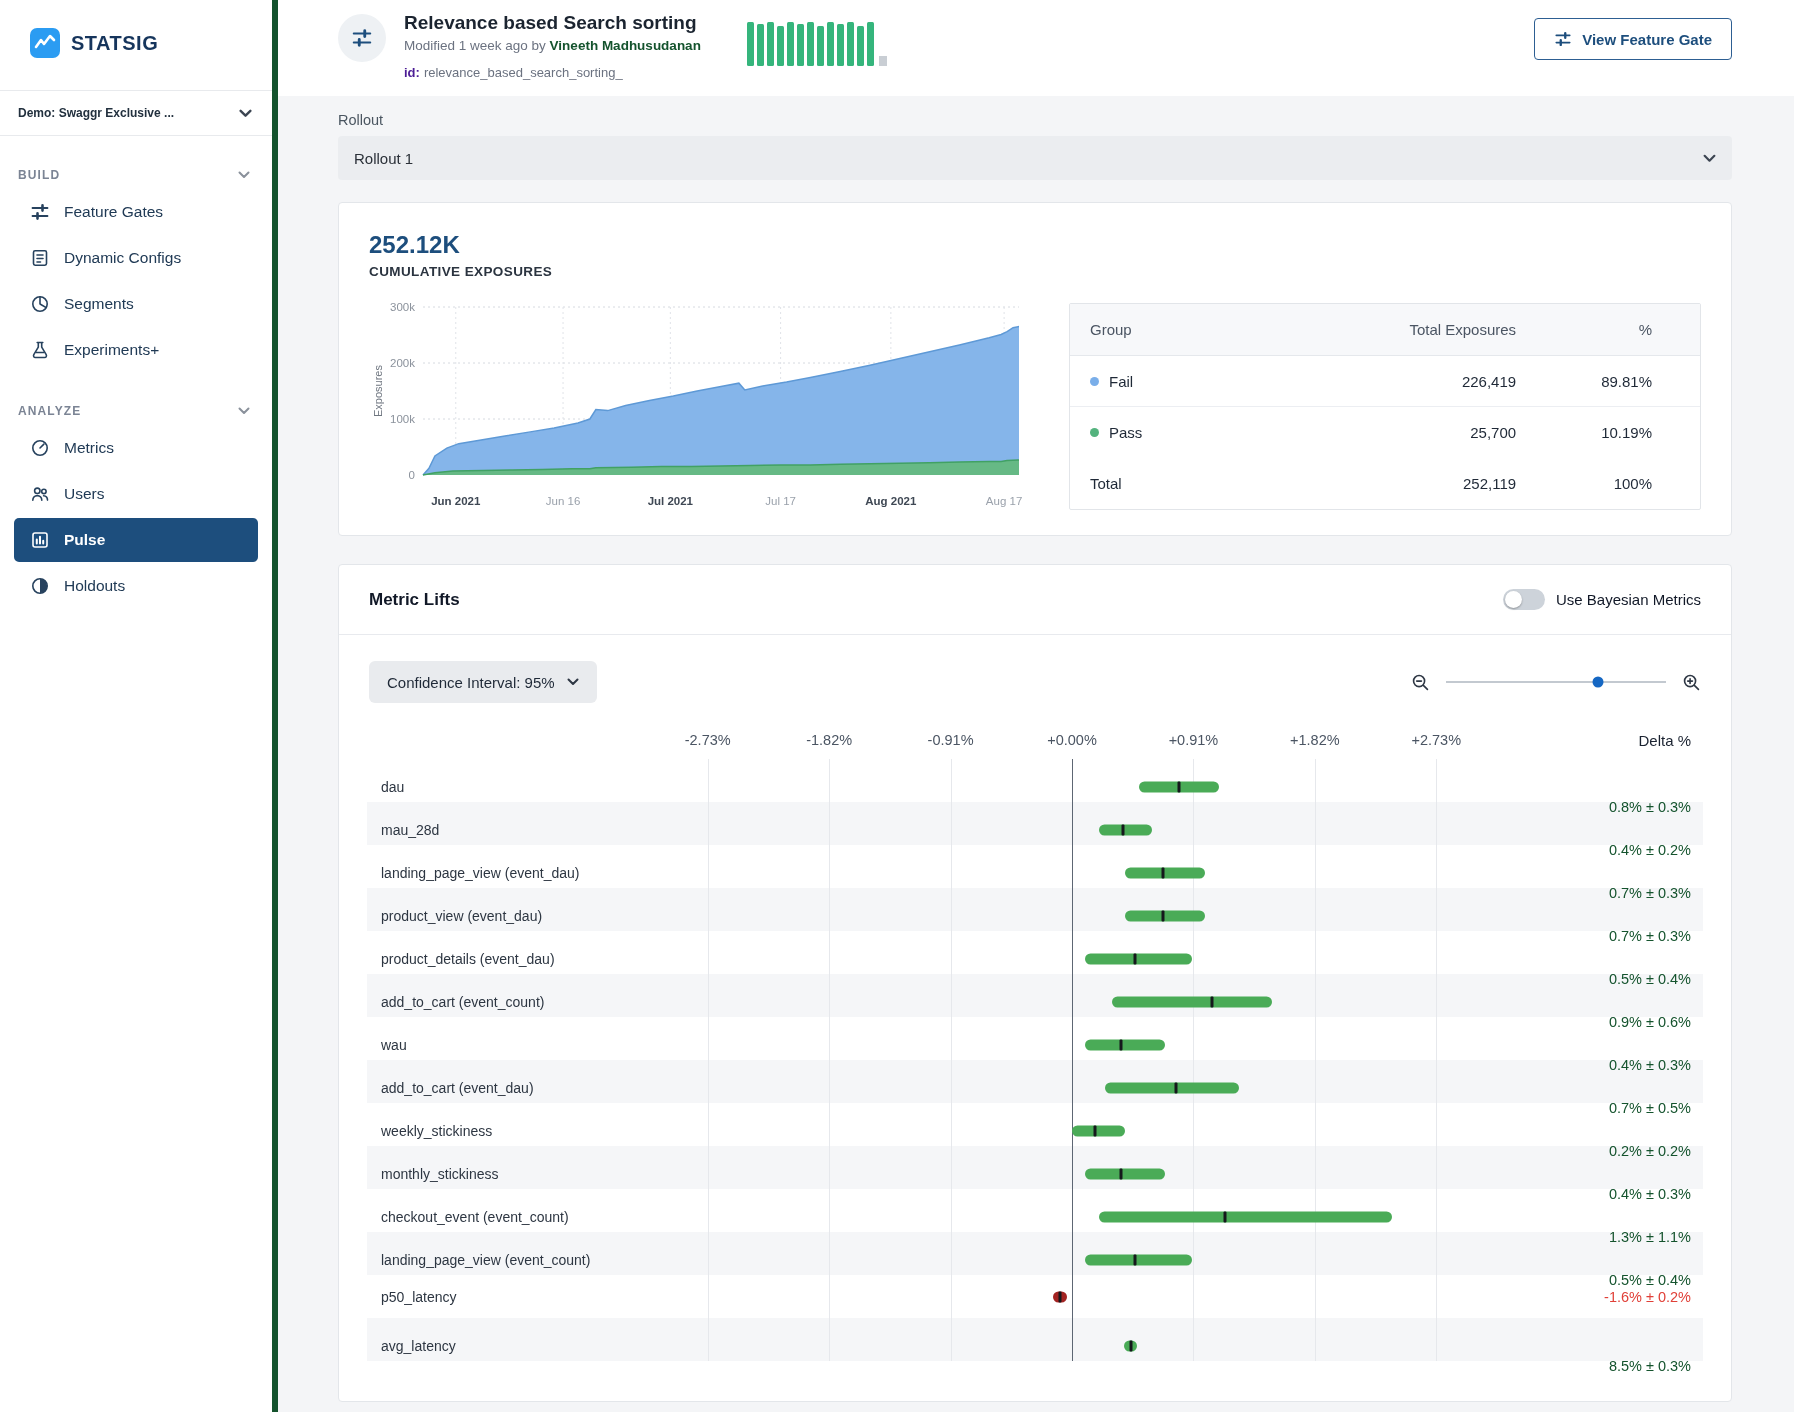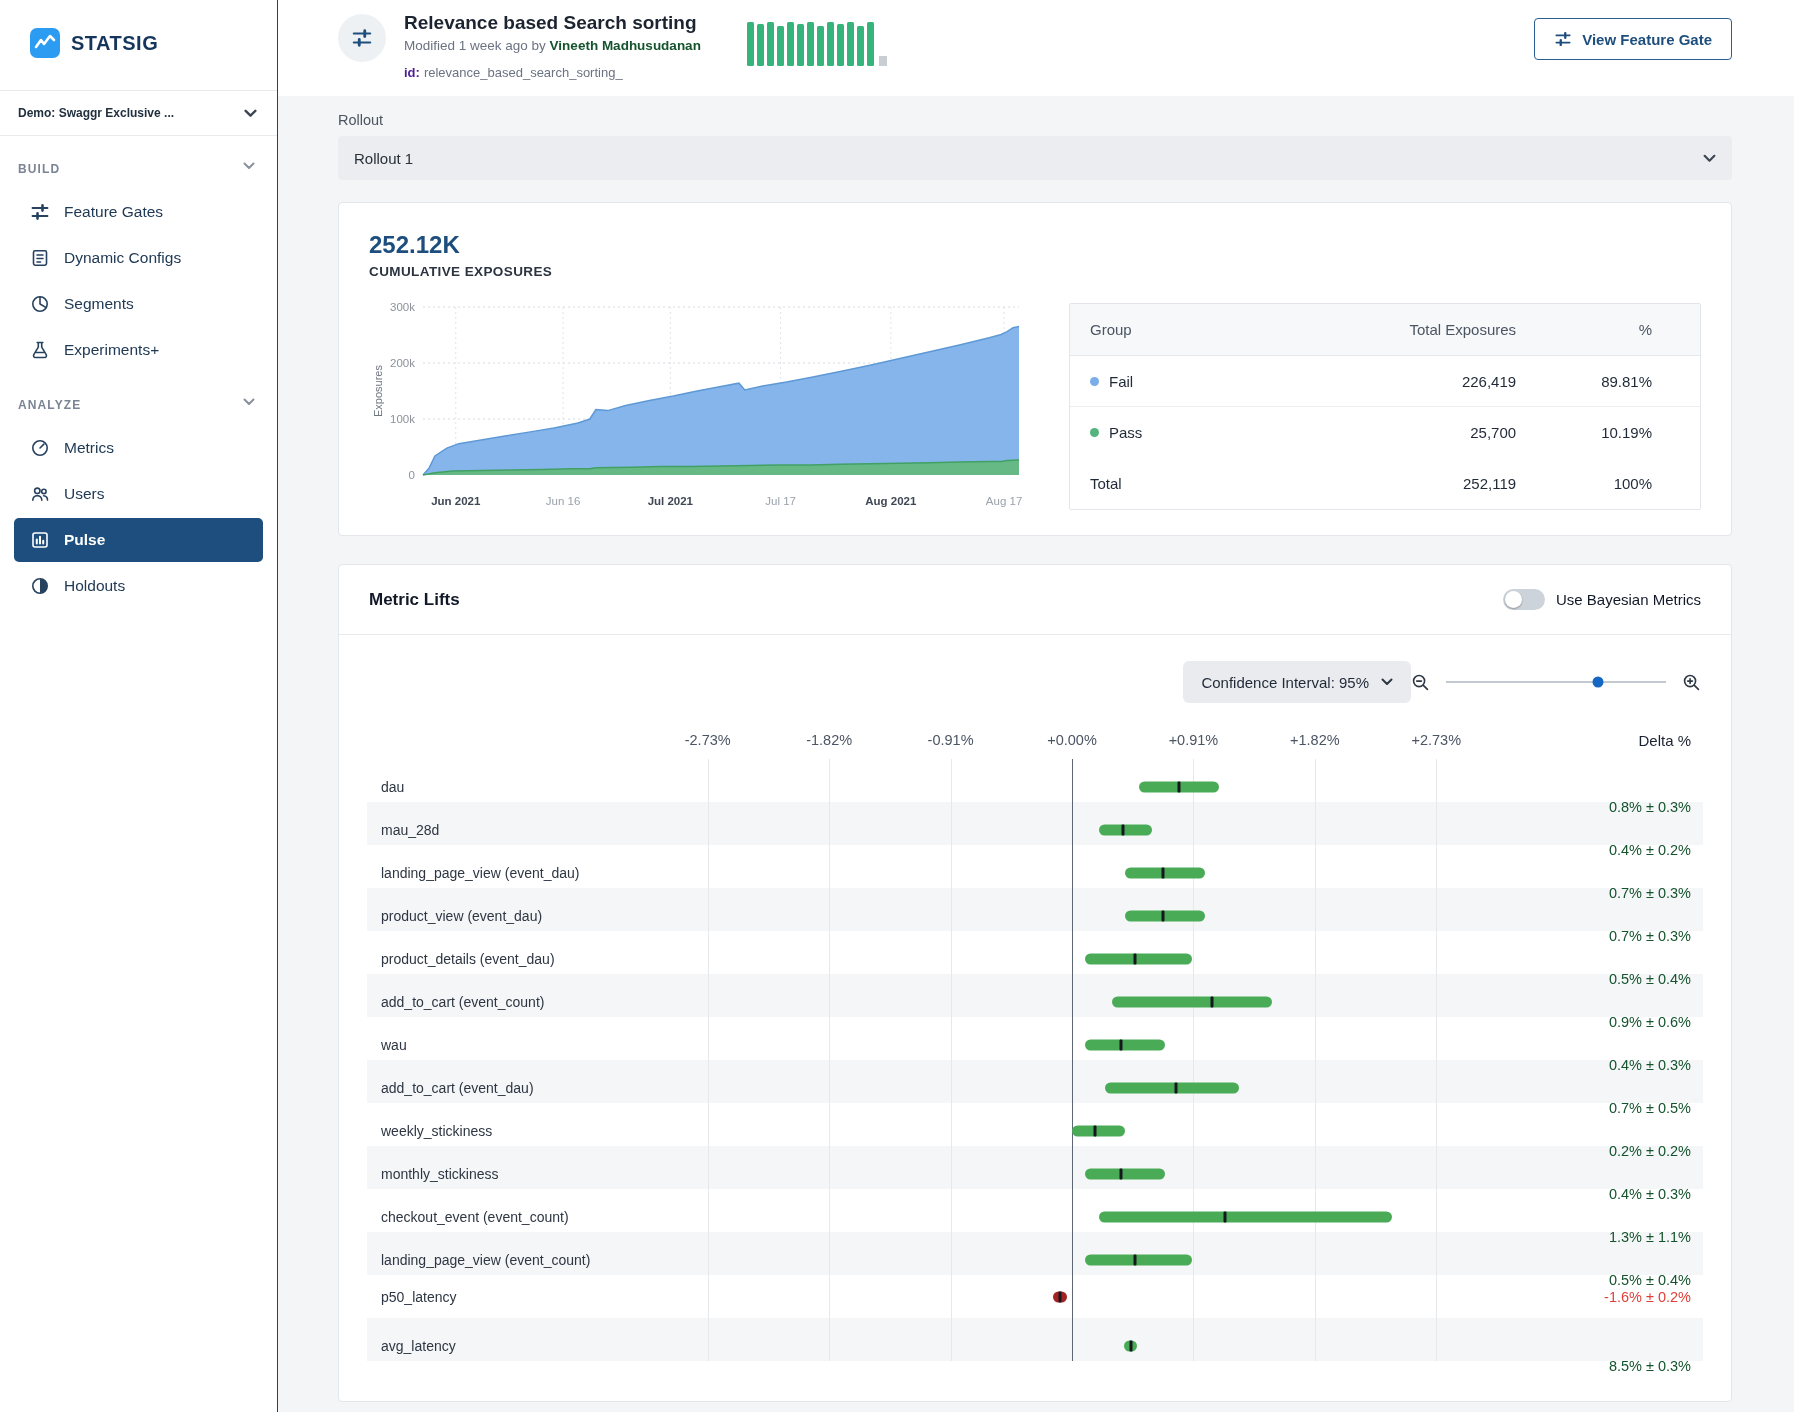--- a/index.html
+++ b/index.html
@@ -2,28 +2,28 @@
 <html><head>
 <meta charset="utf-8">
 <style>
   * { margin:0; padding:0; box-sizing:border-box; }
   html,body { width:1794px; height:1412px; overflow:hidden; }
   body { font-family:"Liberation Sans", sans-serif; background:#f4f5f7; color:#1f2937; }
   svg { display:block; }
   .app { display:flex; width:100%; height:100%; }
 
   
-  .sidebar { width:278px; background:#fff; border-right:1px solid #14532d; flex-shrink:0; }
+  .sidebar { width:278px; background:#fff; border-right:6px solid #14532d; flex-shrink:0; }
   .logo { display:flex; align-items:center; gap:11px; padding:28px 0 0 30px; cursor:pointer; }
   .logo-text { font-size:20px; font-weight:800; letter-spacing:.5px; color:#16355c; }
   .project-select { margin-top:32px; border-top:1px solid #e8eaed; border-bottom:1px solid #e8eaed;
     padding:15px 20px 15px 18px; display:flex; align-items:center; justify-content:space-between;
     font-size:12px; font-weight:700; color:#22303e; cursor:pointer; }
   .project-select .chev { color:#3c4552; }
-  .nav-head { margin-top:26px; padding:0 22px 0 18px; display:flex; justify-content:space-between;
+  .nav-head { margin-top:26px; padding:0 22px 0 18px; display:flex; align-items:center; justify-content:space-between;
     font-size:12px; font-weight:700; letter-spacing:1.1px; color:#7b8494; height:26px; cursor:pointer;gap:8px; }
   .nav-item { display:flex; align-items:center; gap:14px; height:44px; margin:2px 14px; padding-left:16px;
     border-radius:5px; color:#203a55; font-size:15.5px; font-weight:500; cursor:pointer; }
   .nav-item .nav-icon { color:#27425e; display:flex; }
   .nav-item.active { background:#1d4e7d; color:#fff; font-weight:600; }
   .nav-item.active .nav-icon { color:#fff; }
 
   
   .main { flex:1; display:flex; flex-direction:column; overflow:hidden; }
   .topbar { background:#fff; padding:12px 62px 16px 60px; display:flex; align-items:flex-start; gap:18px; }
@@ -68,21 +68,21 @@
   .h-pct, .c-pct { text-align:right; padding-right:28px; }
 
   
   .lifts-card { margin-top:28px; padding-bottom:40px; }
   .lifts-header { display:flex; align-items:center; justify-content:space-between; padding:24px 30px; border-bottom:1px solid #e8eaee; }
   .lifts-title { font-size:17px; font-weight:700; color:#111827; }
   .bayes { display:flex; align-items:center; gap:11px; }
   .toggle { width:42px; height:21px; border-radius:11px; background:#cdd3da; position:relative; cursor:pointer; }
   .toggle-knob { position:absolute; left:2px; top:2px; width:17px; height:17px; border-radius:50%; background:#fff; box-shadow:0 1px 2px rgba(0,0,0,.3); }
   .bayes-label { font-size:15px; color:#111827; }
-  .lifts-controls { display:flex; align-items:center; justify-content:flex-end; padding:26px 30px 10px 30px; }
+  .lifts-controls { display:flex; align-items:center; justify-content:space-between; padding:26px 30px 10px 30px; }
   .ci-dropdown { display:flex; align-items:center; gap:12px; background:#e9ebee; border-radius:6px; height:42px; padding:0 18px; font-size:15px; color:#1f2937; cursor:pointer; }
   .ci-dropdown .chev { color:#2e3744; }
   .zoom-control { display:flex; align-items:center; gap:16px; color:#2e3744; }
   .zoom-icon { cursor:pointer; display:flex; }
   .zoom-track { position:relative; width:220px; height:2px; background:#c3c9d0; cursor:pointer; }
   .zoom-knob { position:absolute; top:50%; left:69%; width:11px; height:11px; border-radius:50%; background:#1567c3; transform:translate(-50%,-50%); }
 
   .lifts-table { position:relative; margin:8px 28px 0 28px; }
   .lift-grid { display:grid; grid-template-columns:280px 1fr 206px; }
   .lift-axis { height:38px; align-items:center; }

